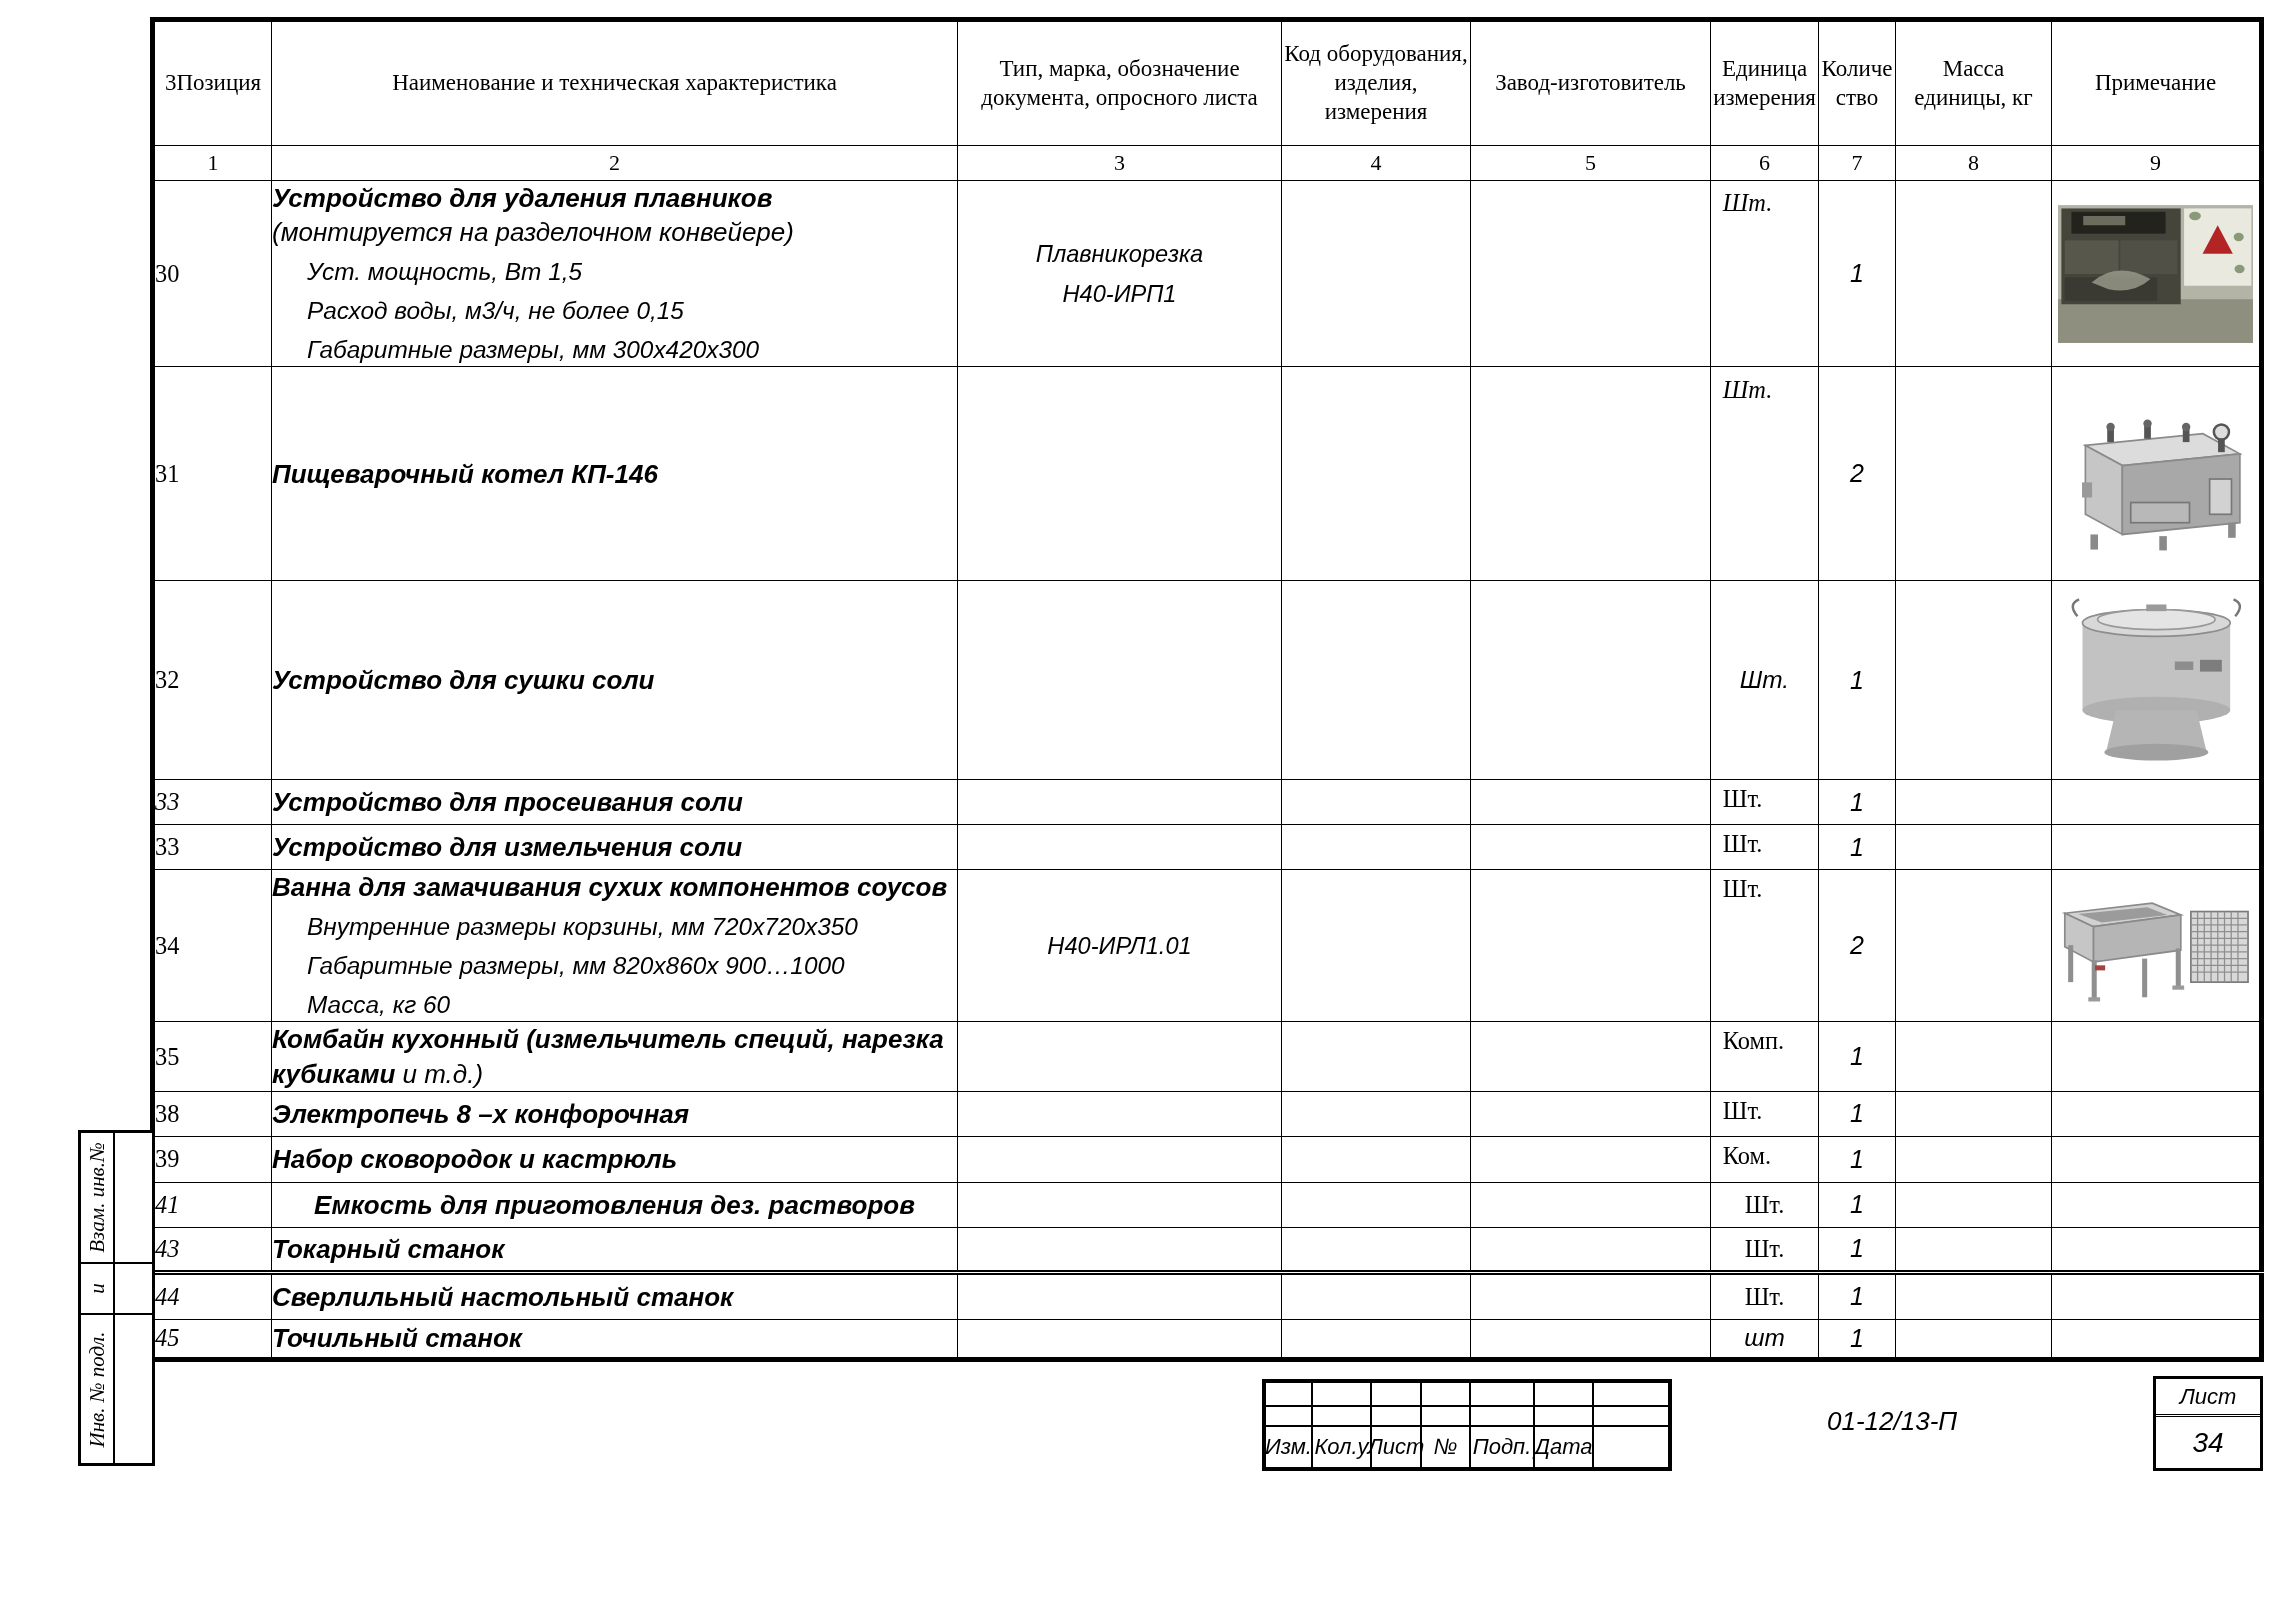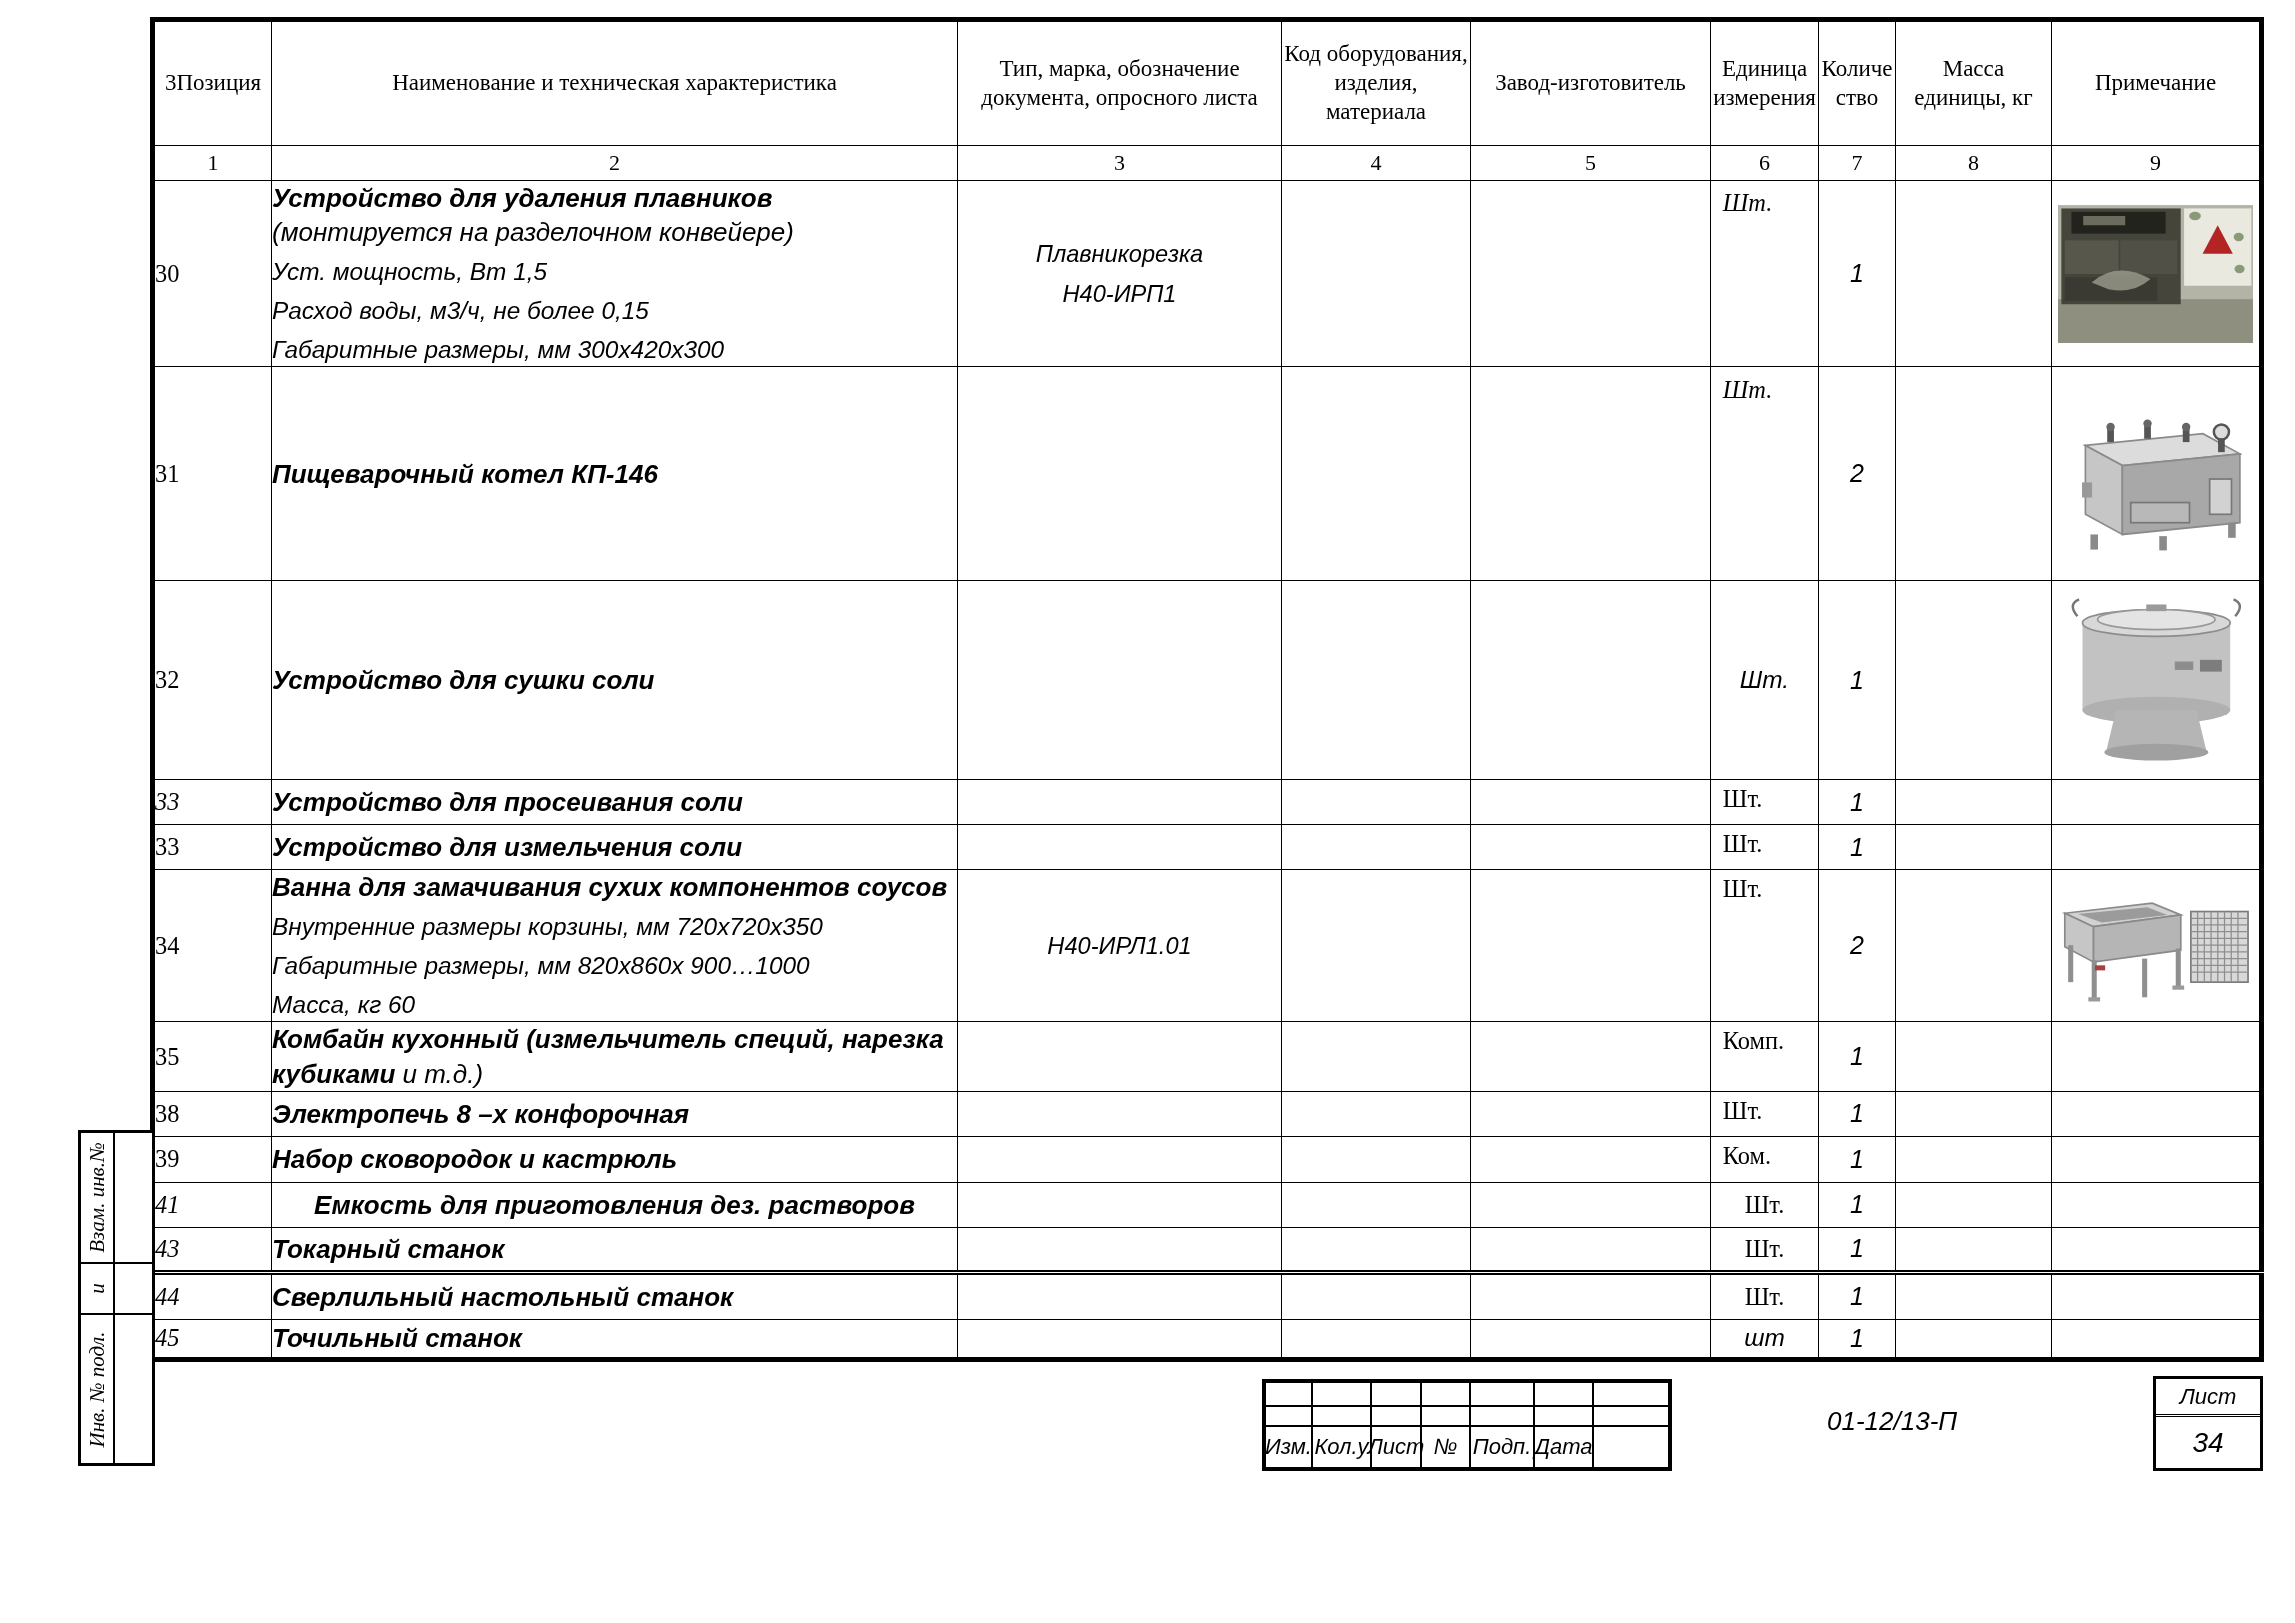--- a/index.html
+++ b/index.html
@@ -26,21 +26,21 @@
   td.num { font:22px "Liberation Serif", serif; text-align:center;
            border-bottom:5px solid #000; }
 
   td.c-pos  { font:24.4px "Liberation Serif", serif; text-align:left; }
   td.pos-i  { font-style:italic; }
   td.c-name { text-align:left; padding:5px 8.4px 3.4px 11.8px; }
   td.c-name.top { vertical-align:top; }
   td.c-name.cen { text-align:center; }
   .nm  { font:bold italic 26px/1.32 "Liberation Sans", sans-serif; }
   .nn  { font:italic 26px/1.32 "Liberation Sans", sans-serif; }
-  .spec-line { font:italic 24.4px/1.32 "Liberation Sans", sans-serif; margin-top:6.7px; }
+  .spec-line { font:italic 24.4px/1.32 "Liberation Sans", sans-serif; margin-top:6.7px;margin-left:35px; }
 
   td.c-type { font:italic 23.6px/1.7 "Liberation Sans", sans-serif; text-align:center;
               white-space:pre-line; }
 
   td.c-unit.u-si { font:italic 24.4px "Liberation Serif", serif; vertical-align:top;
                    text-align:left; padding:8.4px 0 0 11.8px; }
   td.c-unit.u-s  { font:24.4px "Liberation Serif", serif; vertical-align:top;
                    text-align:left; padding:5px 0 0 11.8px; }
   td.c-unit.u-sc { font:24.4px "Liberation Serif", serif; text-align:center; }
   td.c-unit.u-ic { font:italic 24.4px "Liberation Sans", sans-serif; text-align:center; }
@@ -100,21 +100,21 @@
       <col style="width:77px">
         <col style="width:156px">
         <col style="width:210px">
     </colgroup>
 
     <tbody>
         <tr class="hdr">
       <td class="th">3Позиция</td>
       <td class="th">Наименование и техническая характеристика</td>
       <td class="th">Тип, марка, обозначение документа, опросного листа</td>
-      <td class="th">Код оборудования, изделия, материала</td>
+      <td class="th">Код оборудования, изделия, измерения</td>
       <td class="th">Завод-изготовитель</td>
       <td class="th">Единица измерения</td>
       <td class="th">Количество</td>
       <td class="th">Масса единицы, кг</td>
       <td class="th">Примечание</td>
     </tr>
 
     <tr class="nums">
       <td class="num">1</td>
       <td class="num">2</td>

